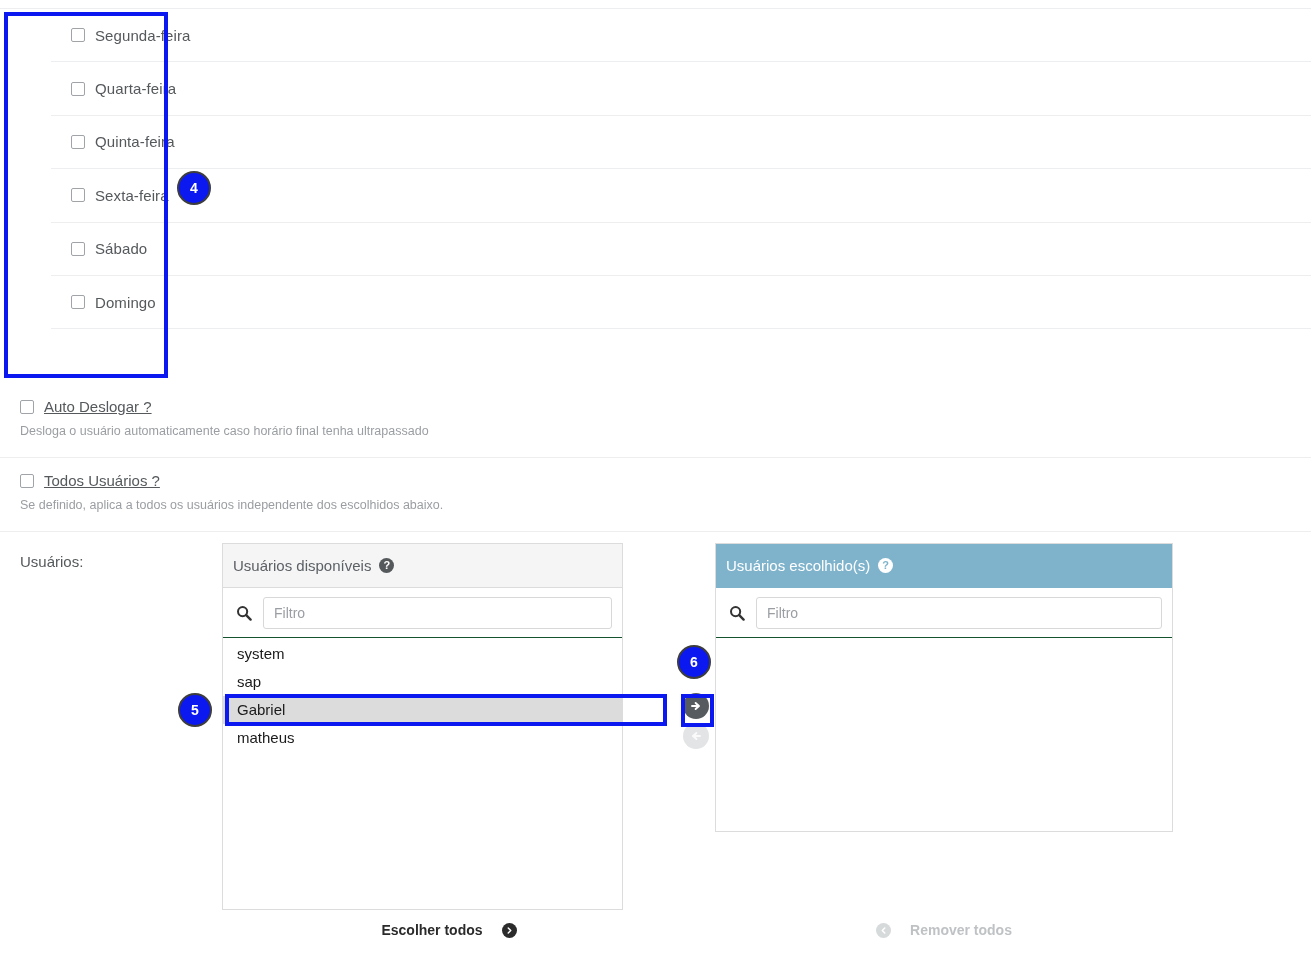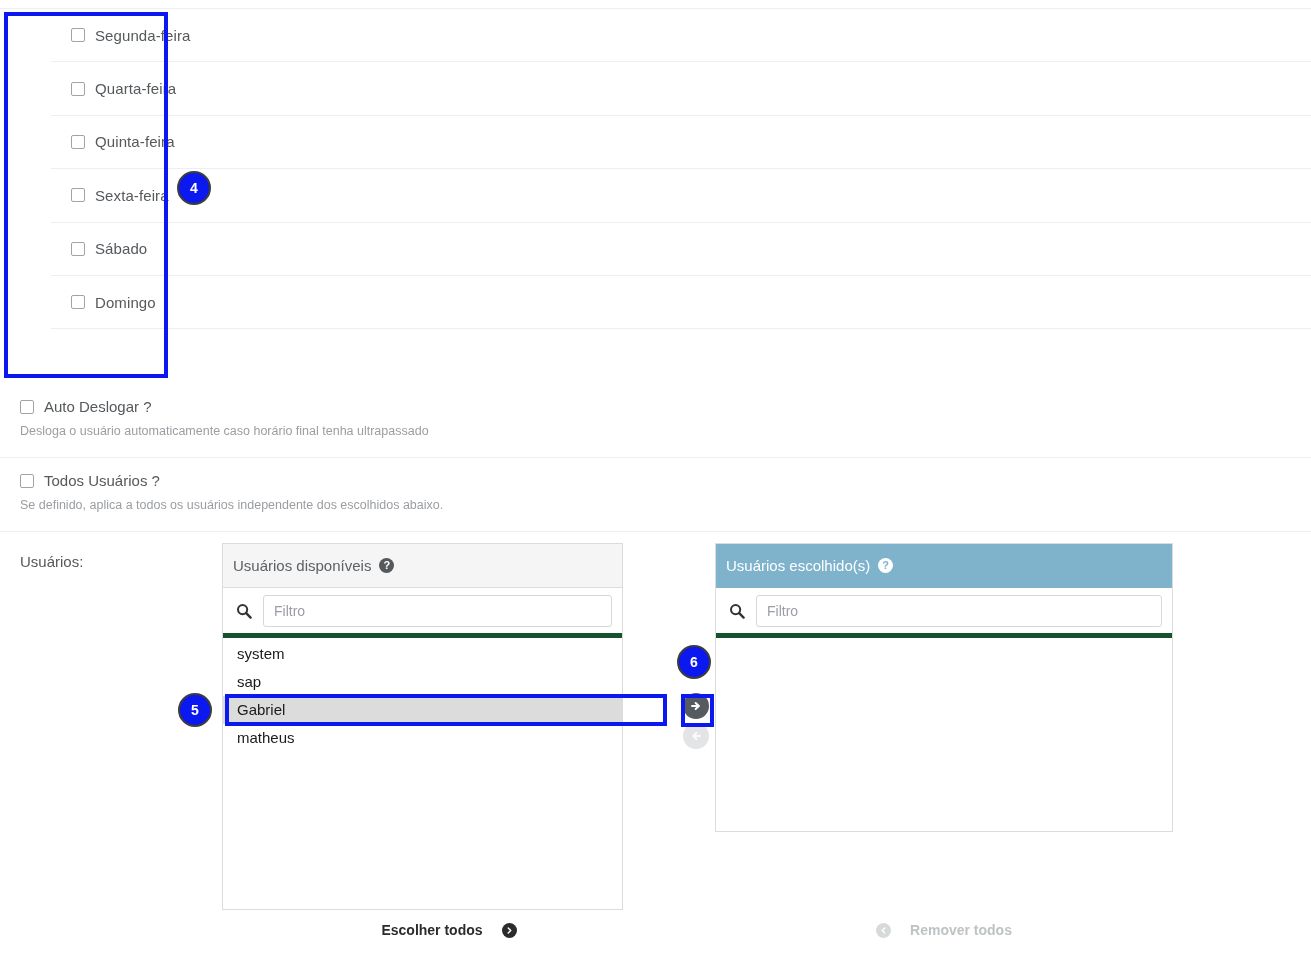--- a/index.html
+++ b/index.html
@@ -57,20 +57,21 @@
     border-bottom: 1px solid #eceeef;
     padding: 14px 20px 12px 20px;
   }
   .opt-top {
     display: flex;
     align-items: center;
   }
   .opt-label {
     font-size: 15px;
     color: #55595c;
+    text-decoration: underline;
   }
   .opt-help {
     margin-top: 9px;
     font-size: 12.5px;
     color: #9a9ea2;
   }
 
   
   .picker-label {
     position: absolute;
@@ -109,21 +110,21 @@
     line-height: 1;
   }
   .panel.left  .help-dot { background: #55595c; color: #fff; }
   .panel.right .help-dot { background: #ffffff; color: #7fb3cc; }
 
   .filter-bar {
     height: 50px;
     display: flex;
     align-items: center;
     padding: 0 10px;
-    border-bottom: 5px solid #14532d;
+    border-bottom: 1px solid #14532d;
   }
   .search-icon {
     width: 22px; height: 22px;
     flex: 0 0 auto;
     margin-right: 8px;
     display: flex; align-items: center; justify-content: center;
   }
   .filter-input {
     flex: 1 1 auto;
     height: 32px;

